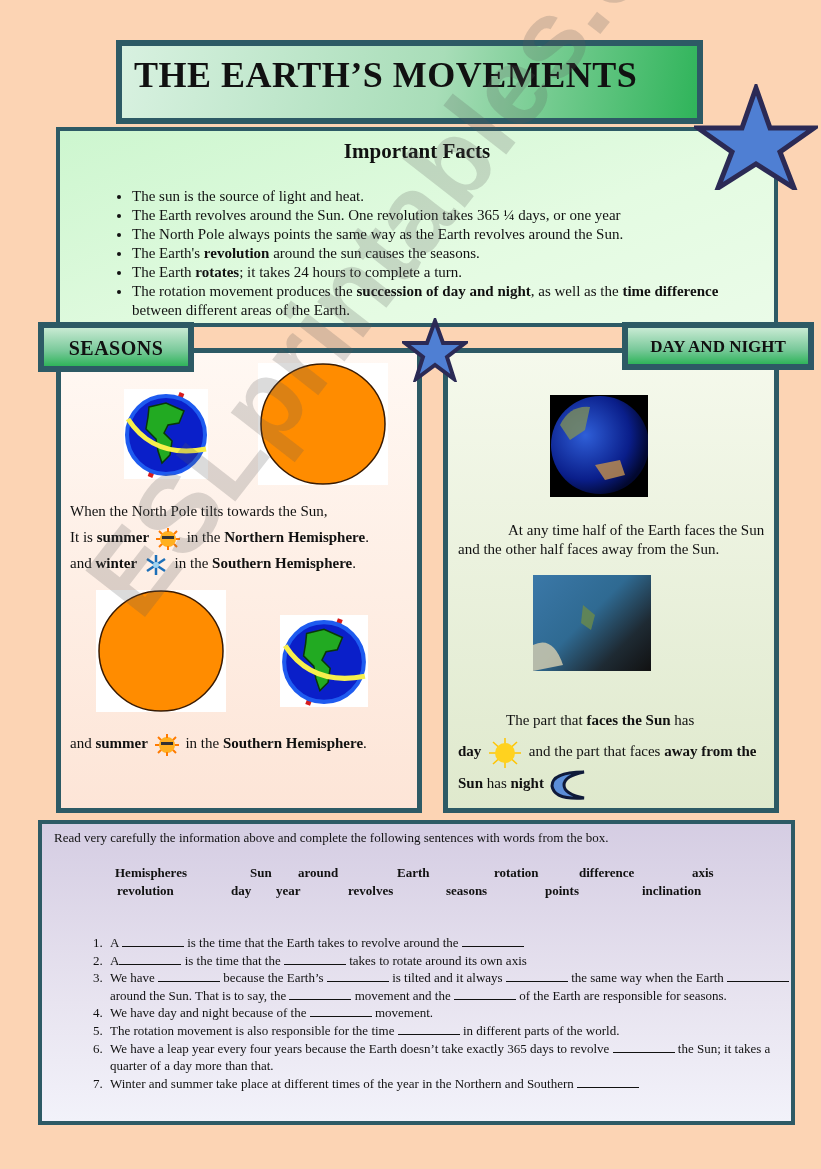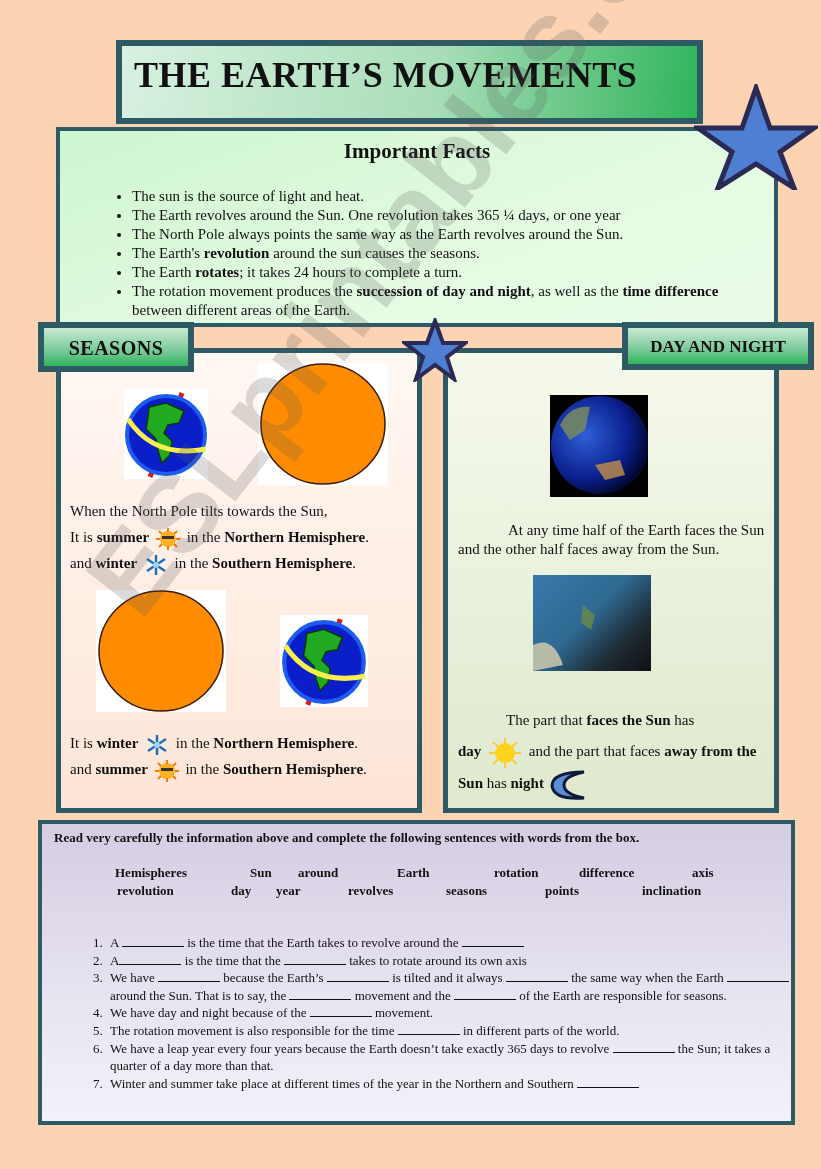--- a/index.html
+++ b/index.html
@@ -33,21 +33,21 @@
   #seasons-panel { left:56px; top:348px; width:366px; height:465px;
     background:linear-gradient(180deg,#fff8f3 0%,#fde5d7 100%); border-width:5px; }
   #daynight-panel { left:443px; top:348px; width:336px; height:465px;
     background:linear-gradient(180deg,#f5f9ec 0%,#dfe9cd 100%); border-width:5px; }
 
   .ptext { position:absolute; font-size:15px; line-height:26px; white-space:nowrap; }
 
   
   #exercise-box { left:38px; top:820px; width:757px; height:305px;
     background:linear-gradient(180deg,#d5cde3 0%,#e8e4f0 60%,#f2f2fa 100%); border-width:4px; }
-  #exercise-box .instr { position:absolute; left:12px; top:6px; font-size:13px; font-weight:bold; }
+  #exercise-box .instr { position:absolute; left:12px; top:6px; font-size:13px; font-weight:normal; }
   .wordrow { position:absolute; font-size:13px; font-weight:bold; }
   .wordrow span { position:absolute; white-space:nowrap; }
   #questions { position:absolute; left:40px; top:110px; width:700px; margin:0; padding:0 0 0 24px; font-size:13px; line-height:17.6px; }
   #questions li { padding-left:4px; }
   .blank { display:inline-block; border-bottom:1px solid #111; height:11px; vertical-align:baseline; }
 
   .icon-inline { display:inline-block; vertical-align:middle; }
   .img-box { position:absolute; background:#fff; }
 </style>
 </head>
@@ -141,30 +141,20 @@
   <div class="img-box" style="left:219px;top:262px;width:88px;height:92px;">
     <svg width="88" height="92" viewBox="0 0 84 90">
       <line x1="58" y1="4" x2="26" y2="88" stroke="#d81b1b" stroke-width="5"></line>
       <circle cx="42" cy="46" r="39" fill="#0a1fc9" stroke="#1e5bf0" stroke-width="4"></circle>
       <path d="M25,18 L42,14 L60,22 L55,34 L44,36 L40,44 L48,52 L46,66 L38,74 L34,62 L32,50 L22,40 L24,28 Z" fill="#22aa22" stroke="#083808" stroke-width="1.5"></path>
       <path d="M4,30 Q30,70 82,60" fill="none" stroke="#f7ef4d" stroke-width="5"></path>
     </svg>
   </div>
 
   <div class="ptext" style="left:9px;top:377px;">
-    <div><span>It is </span><b>winter</b>
-      <svg class="icon-inline" width="30" height="22" viewBox="0 0 30 22">
-          <g stroke="#1c6fb8" stroke-width="2.5">
-            <line x1="15" y1="1" x2="15" y2="21"></line>
-            <line x1="6" y1="5" x2="24" y2="17"></line>
-            <line x1="24" y1="5" x2="6" y2="17"></line>
-          </g>
-          <circle cx="15" cy="11" r="3" fill="#9fd3f0"></circle>
-        </svg>
-      <span> in the </span><b>Northern Hemisphere</b><span>.</span></div>
     <div><span>and </span><b>summer</b>
       <svg class="icon-inline" width="30" height="22" viewBox="0 0 30 22">
           <circle cx="15" cy="11" r="8" fill="#ffb020"></circle>
           <g stroke="#ff7a00" stroke-width="2">
             <line x1="15" y1="0" x2="15" y2="4"></line>
             <line x1="15" y1="18" x2="15" y2="22"></line>
             <line x1="3" y1="11" x2="7" y2="11"></line>
             <line x1="23" y1="11" x2="27" y2="11"></line>
             <line x1="6" y1="3" x2="9" y2="6"></line>
             <line x1="24" y1="3" x2="21" y2="6"></line>

